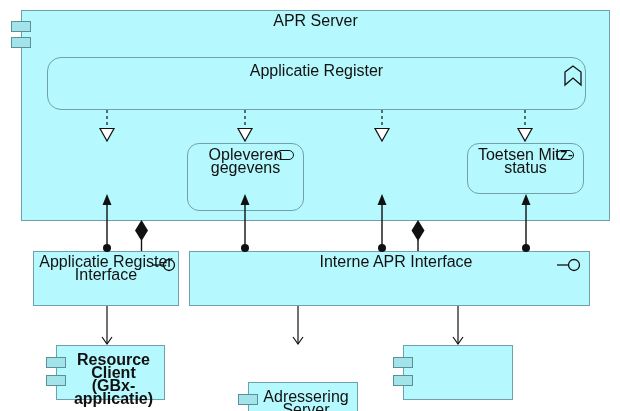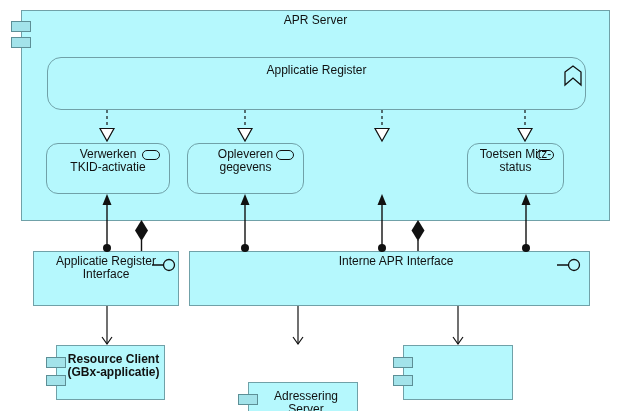--- a/index.html
+++ b/index.html
@@ -1,18 +1,18 @@
 <!DOCTYPE html>
 <html style="--background: #ffffff; --element-fill: #b5f8fd; --element-border: #70a1a8; --icon-fill: #a3e3ea; --icon-border: #5d8f96; --connector: #111111;"><head>
 <meta charset="utf-8">
 <style>
   html,body{margin:0;padding:0;background:#fff;}
   .canvas{
     position:relative;width:620px;height:411px;background:var(--background,#ffffff);
-    font-family:"Liberation Sans",sans-serif;font-size:12px;color:#111;overflow:hidden;border-radius:15px;
+    font-family:"Liberation Sans",sans-serif;font-size:16px;color:#111;overflow:hidden;
   }
   .node{
     position:absolute;box-sizing:border-box;
     background:var(--element-fill,#b5f8fd);
     border:1px solid var(--element-border,#70a1a8);
   }
   .rounded-lg{border-radius:14px;}
   .rounded-md{border-radius:12px;}
   .node-label{
     position:absolute;left:0;right:0;text-align:center;
@@ -40,31 +40,26 @@
     <div class="node-label" style="top:3px;">APR Server</div>
   </div>
 
   <div class="node rounded-lg" style="left:47px;top:57px;width:539px;height:53px;">
     <div class="node-label" style="top:6px;">Applicatie Register</div>
     <svg width="18" height="22" viewBox="0 0 18 22" style="position:absolute;top:7px;right:3px;">
       <polygon points="1,7 9,1 17,7 17,20 9,13 1,20" fill="none" stroke="#111" stroke-width="1.3" stroke-linejoin="miter"></polygon>
     </svg>
   </div>
 
-  <div class="node rounded-md" style="left:46px;top:143px;width:124px;height:51px;">
-    <div class="service-icon"></div>
-    <div class="node-label" style="top:4px;">Verwerken
-TKID-activatie</div>
-  </div>
-  <div class="node rounded-md" style="left:187px;top:143px;width:117px;height:51px;">
+  <div class="node rounded-md" style="left:187px;top:143px;width:117px;height:68px;">
     <div class="service-icon"></div>
     <div class="node-label" style="top:4px;">Opleveren
 gegevens</div>
   </div>
-  <div class="node rounded-md" style="left:467px;top:143px;width:97px;height:51px;">
+  <div class="node rounded-md" style="left:467px;top:143px;width:117px;height:51px;">
     <div class="service-icon"></div>
     <div class="node-label" style="top:4px;">Toetsen Mitz-
 status</div>
   </div>
 
   <div class="node" style="left:33px;top:251px;width:146px;height:55px;">
     <div class="node-label" style="top:3px;">Applicatie Register
 Interface</div>
     <svg width="26" height="14" viewBox="0 0 26 14" style="position:absolute;top:6px;right:1px;">
       <line x1="1" y1="7" x2="12" y2="7" stroke="#111" stroke-width="1.3"></line>

